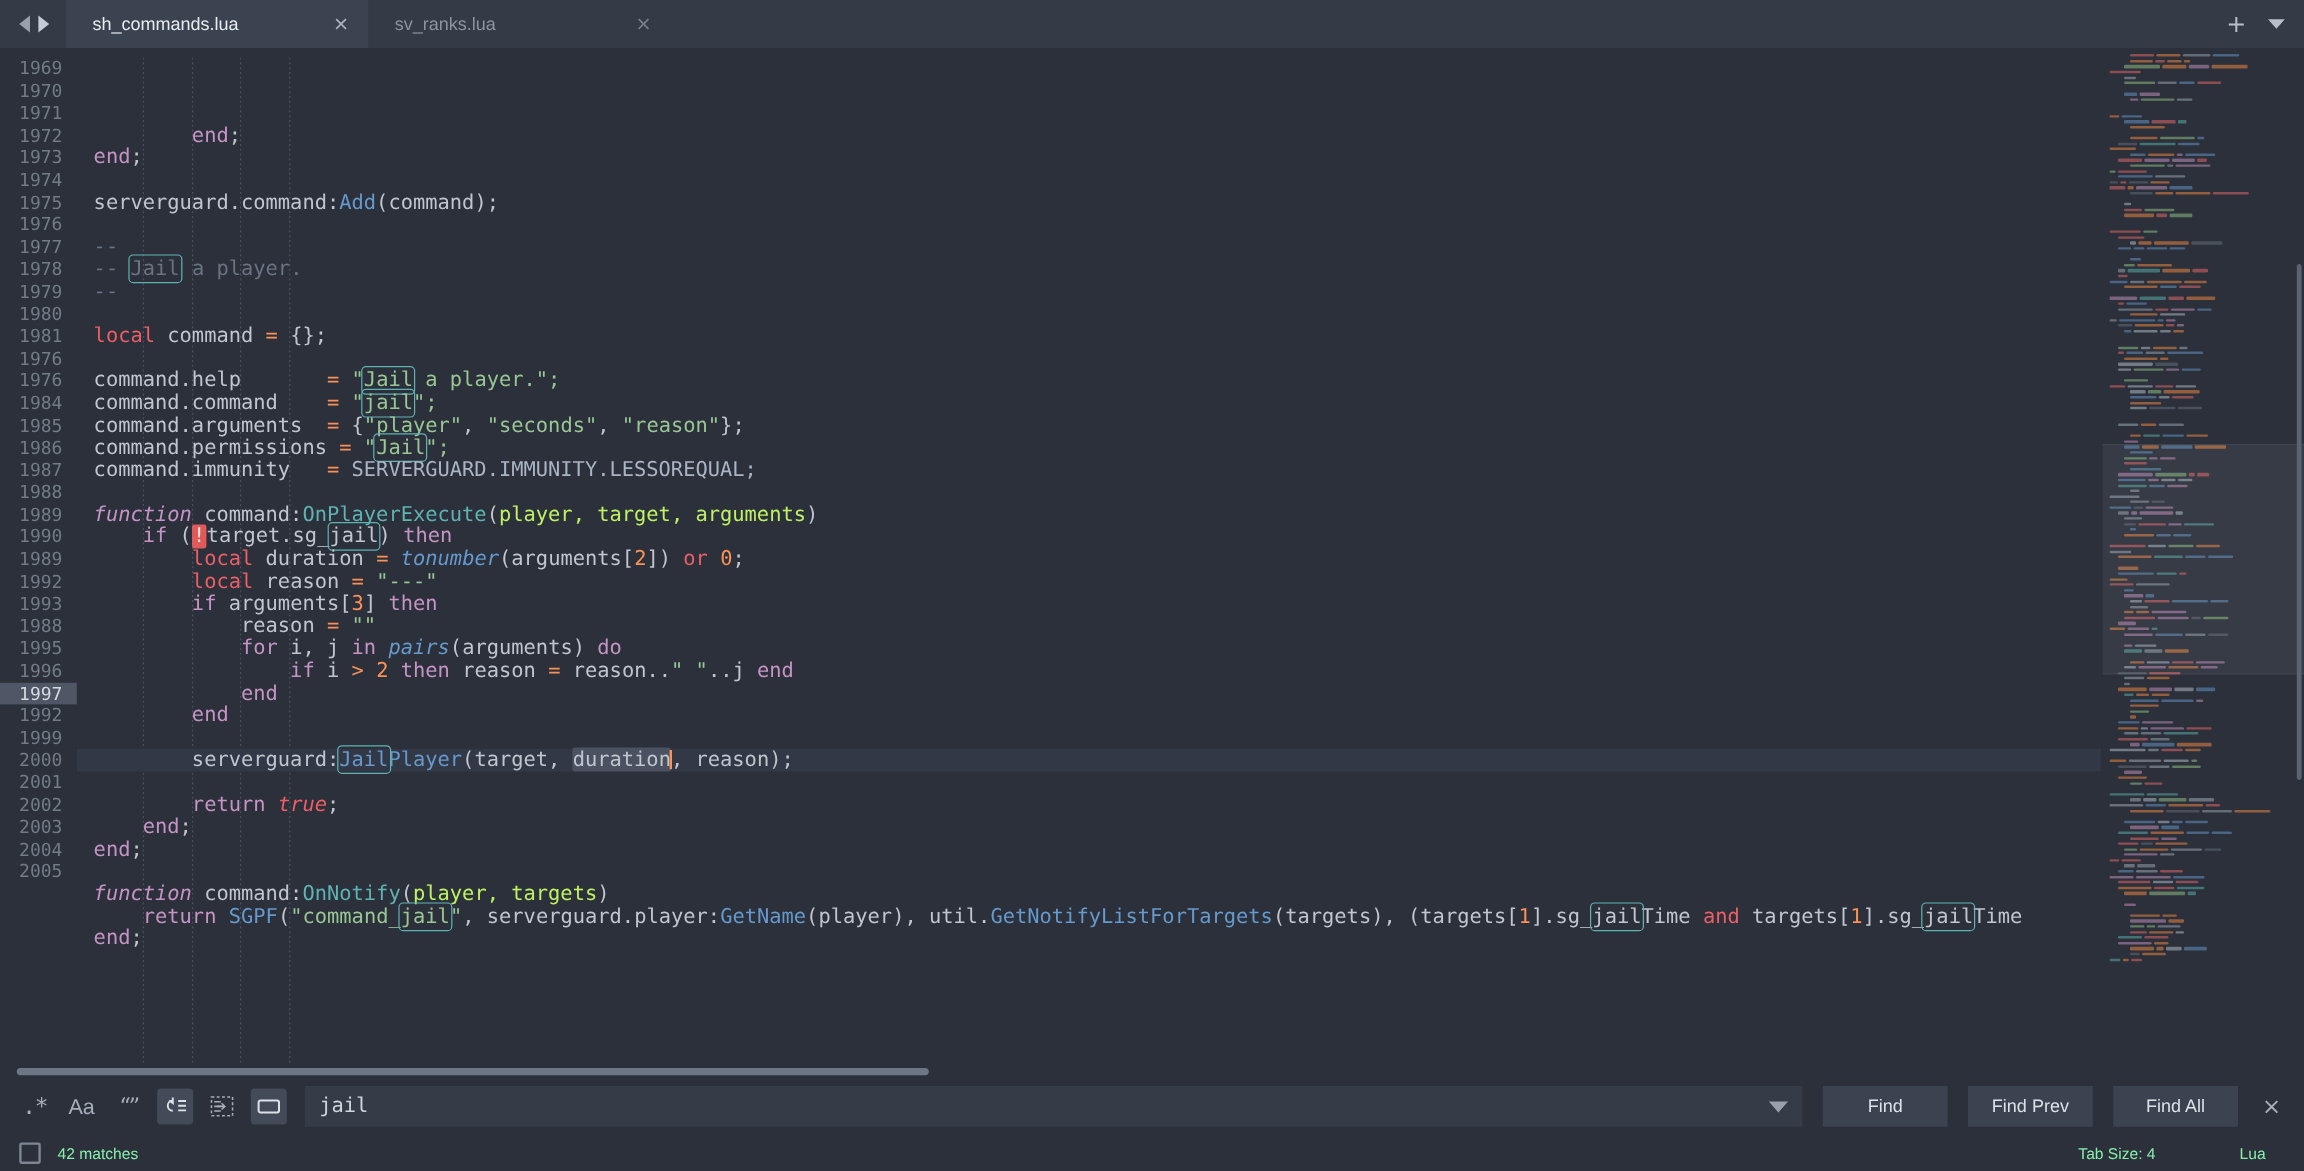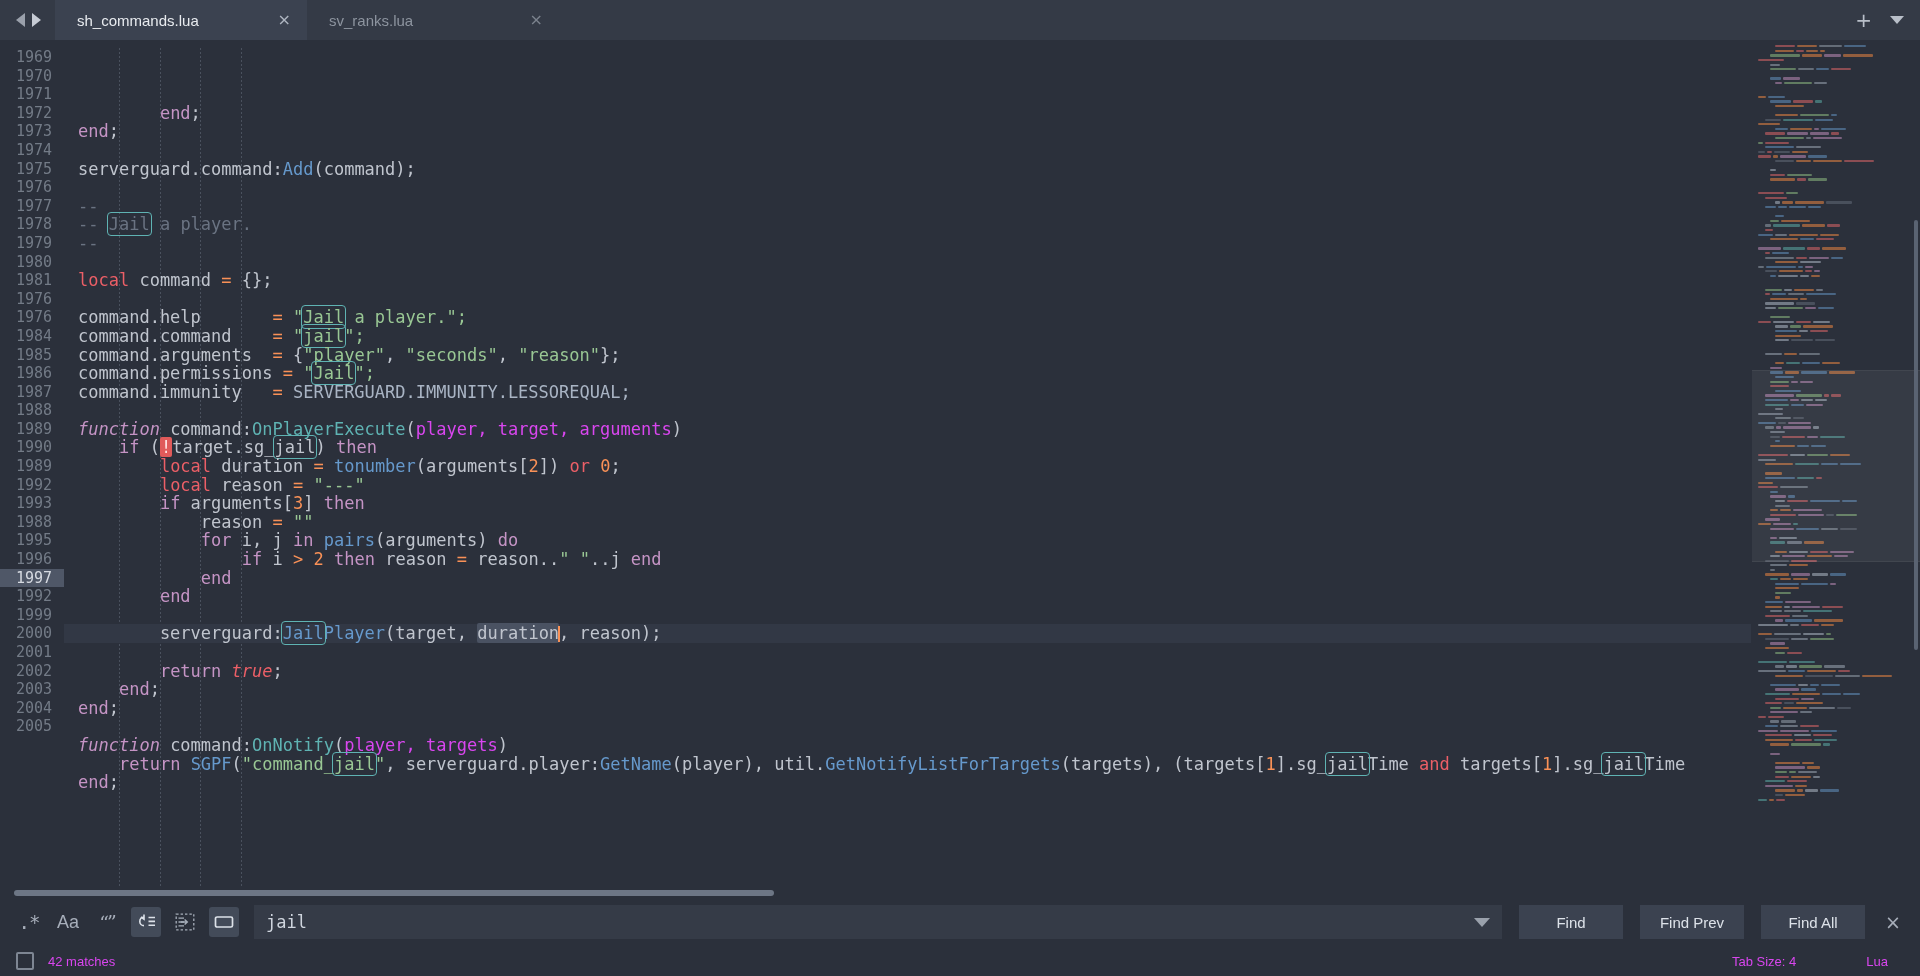--- a/index.html
+++ b/index.html
@@ -60,27 +60,27 @@
   .guide{position:absolute;top:0;bottom:0;width:1px;
      background-image:linear-gradient(to bottom,#4a515e 50%,transparent 50%);
      background-size:1px 4px;}
 
   
   .t-def{color:#c0c5ce;}
   .t-kw{color:#ec5f67;}
   .t-kw2{color:#c594c5;}
   .t-fn{color:#5fb3b3;}
   .t-fn2{color:#6699cc;}
-  .t-fnit{color:#6699cc;}
+  .t-fnit{color:#6699cc;font-style:italic;}
   .t-itmag{color:#c594c5;font-style:italic;}
   .t-str{color:#99c794;}
   .t-num{color:#f99157;}
   .t-op{color:#f99157;}
   .t-com{color:#6a7382;}
-  .t-par{color:#d946ef;}
+  .t-par{color:#bef264;}
   .t-const{color:#ec5f67;font-style:italic;}
   .t-up{color:#a9b4c4;}
   .t-punc{color:#c0c5ce;}
 
   .hit{outline:1px solid #5fb3b3;outline-offset:1px;border-radius:2px;}
   .errhl{background:#e05a5a;color:#ffe3e3;border-radius:2px;padding:0 1px;}
   .selword{background:#4a5262;border-radius:2px;}
   .caret-bar{display:inline-block;width:2px;height:16px;background:#f99157;
     vertical-align:-3px;margin:0 -1px;}
 
@@ -129,21 +129,21 @@
     font-family:"Liberation Sans",sans-serif;font-size:15px;margin-left:8px;cursor:default;
   }
   .closex{
     width:26px;height:30px;display:flex;align-items:center;justify-content:center;
     color:#a7aeba;font-size:19px;font-family:"DejaVu Sans",sans-serif;margin-left:6px;
   }
 
   
   .statusbar{
     height:30px;min-height:30px;background:#2b303b;display:flex;align-items:center;
-    padding:0 16px;font-family:"Liberation Sans",sans-serif;font-size:13px;color:#d946ef;gap:14px;
+    padding:0 16px;font-family:"Liberation Sans",sans-serif;font-size:13px;color:#86efac;gap:14px;
   }
   .sb-square{width:14px;height:14px;border:2px solid #7e8693;border-radius:2px;}
   .sb-right{margin-left:auto;display:flex;gap:70px;padding-right:16px;}
 </style>
 </head>
 <body>
 
 <div class="app">
 
   <div class="tabbar">

